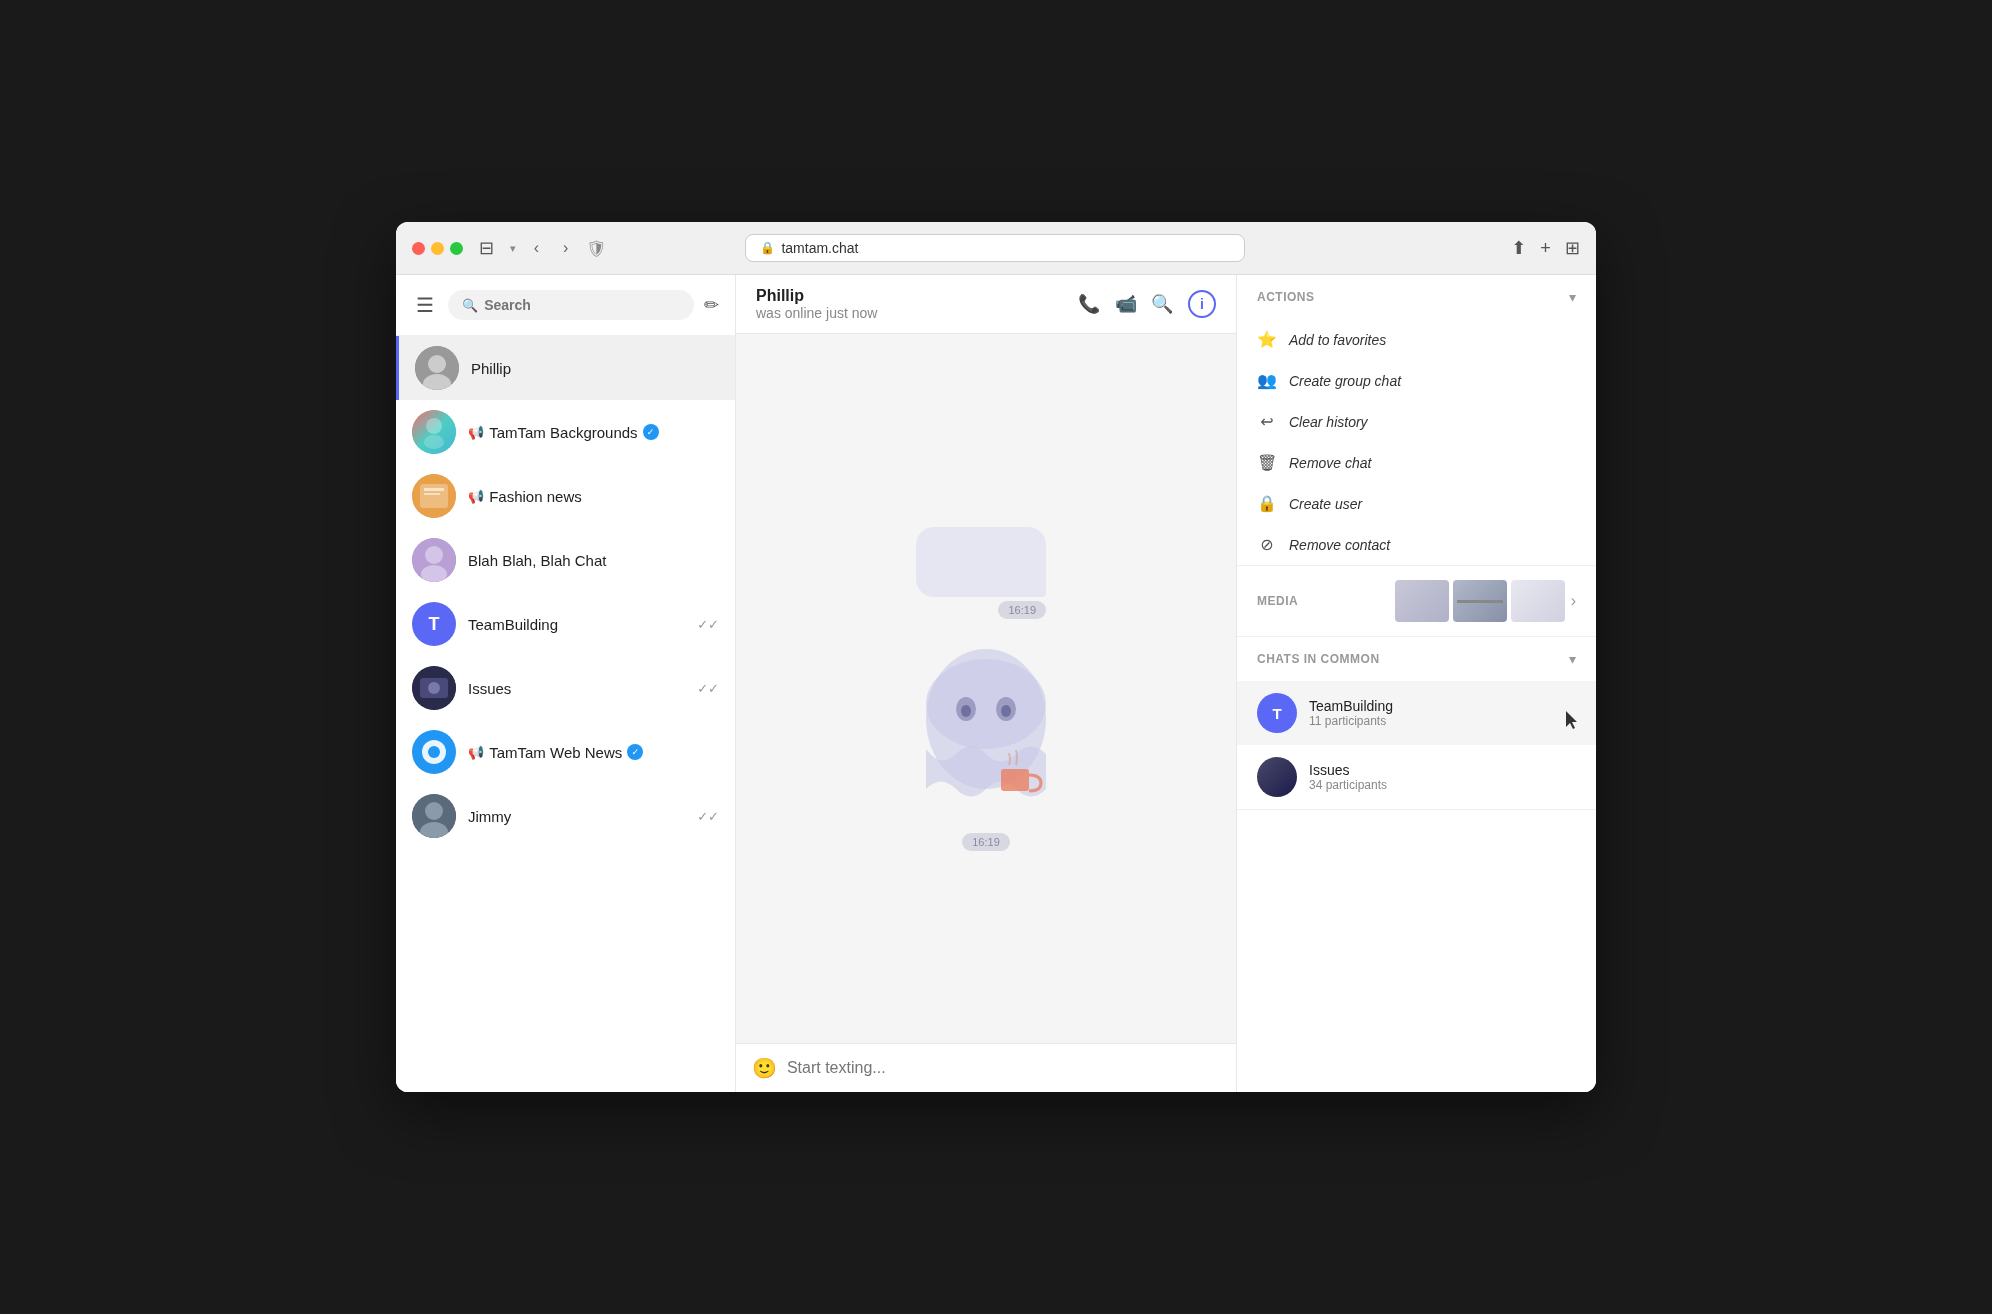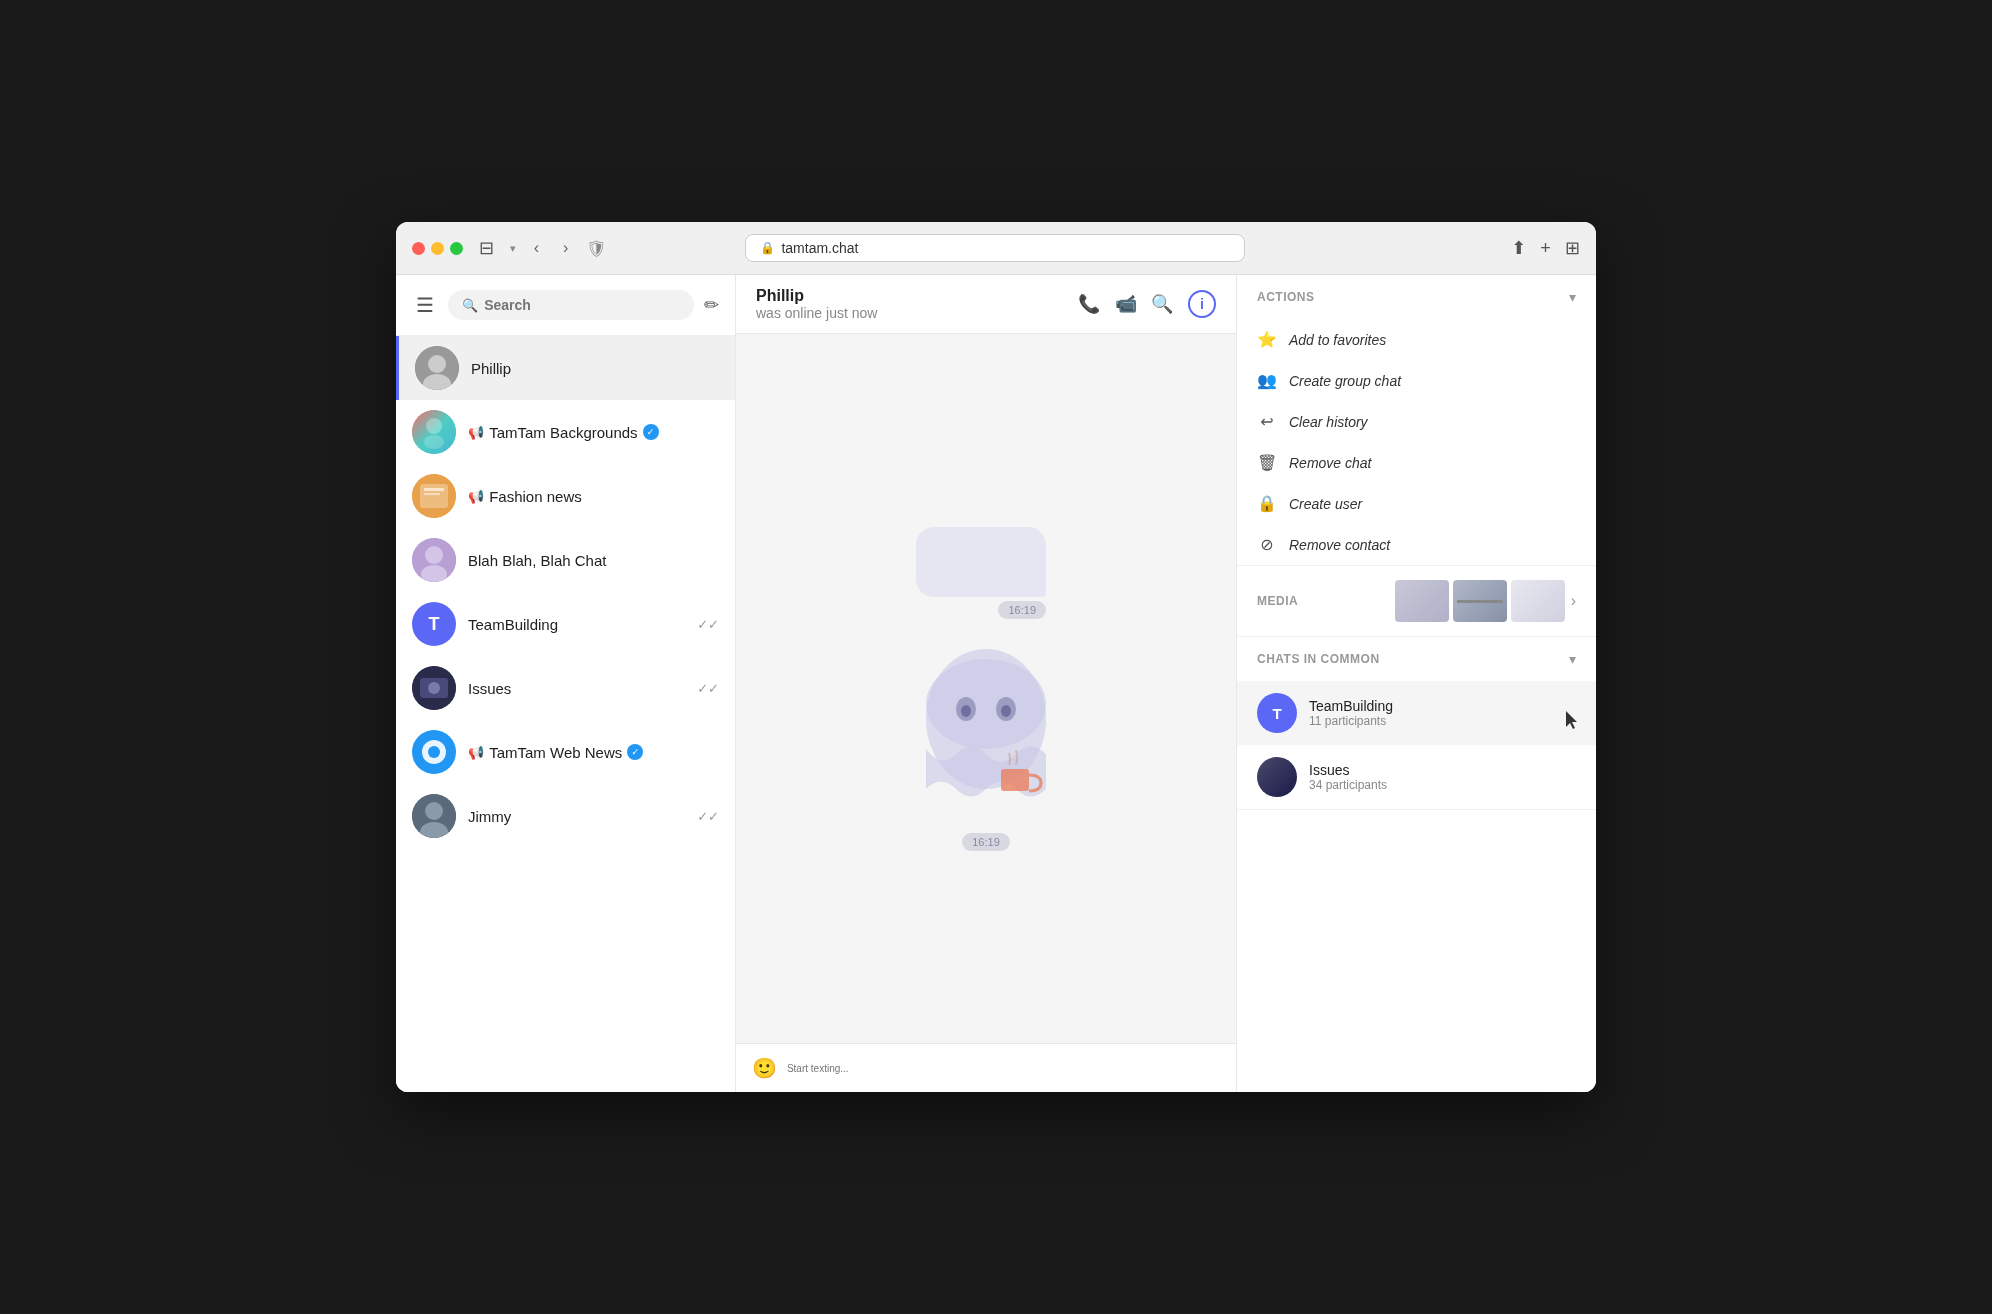--- a/index.html
+++ b/index.html
@@ -315,21 +315,21 @@
       background: none;
       border: none;
       cursor: pointer;
       font-size: 20px;
       color: #888;
     }
     .chat-input {
       flex: 1;
       border: none;
       outline: none;
-      font-size: 10px;
+      font-size: 16px;
       color: #999;
       background: transparent;
     }
     
     .right-panel {
       width: 360px;
       background: #fff;
       border-left: 1px solid #e8e8e8;
       overflow-y: auto;
       flex-shrink: 0;

